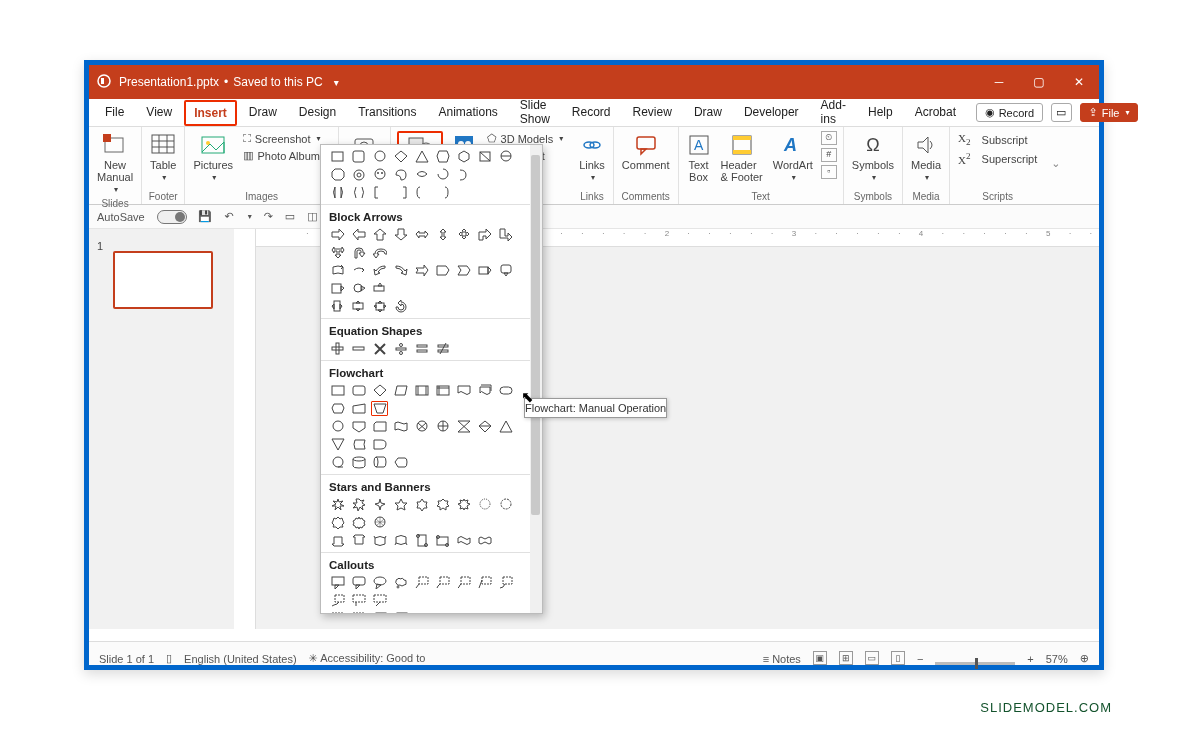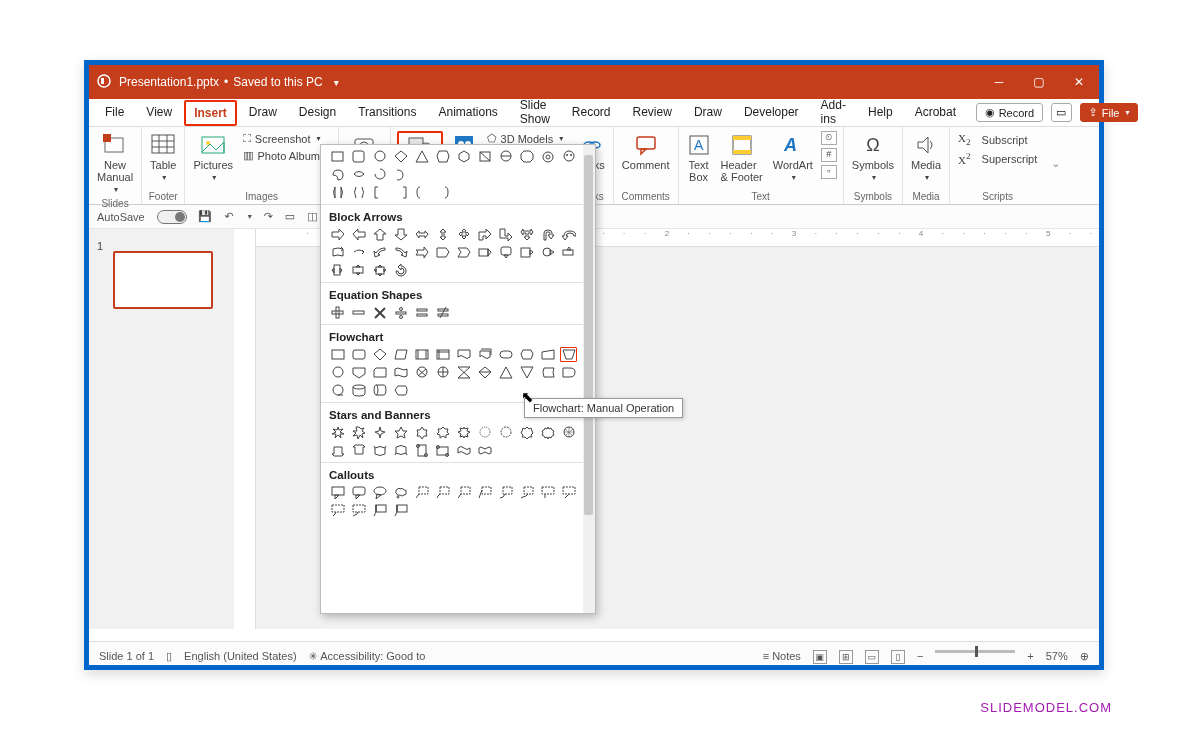--- a/index.html
+++ b/index.html
@@ -122,21 +122,21 @@
     margin-left: 16px;
   }
   .slidenum { position:relative; top:2px; font-size:11px; color:#444;}
   .vruler { width: 22px; background:#fff; border-right:1px solid #ddd;}
   .canvas { flex:1; background:#f1f1f1; position:relative; }
   .hruler { position:absolute; top:0; left:0; right:0; height:18px; background:#fff; border-bottom:1px solid #ddd;
     font-size:8px; color:#888; letter-spacing:8px; padding-left:50px; overflow:hidden; white-space:nowrap;}
   
   .shapesdrop {
     position:absolute; left: 320px; top: 144px;
-    width: 276px; height: 470px;
+    width: 223px; height: 470px;
     background:#fff; border:1px solid #bbb;
     box-shadow: 2px 3px 8px rgba(0,0,0,.25);
     z-index: 50; overflow:hidden;
   }
   .sd-body { height: 100%; overflow-y:auto; padding: 4px 8px 4px 8px;}
   .sd-title { font-weight:700; font-size:11.5px; color:#222; margin: 6px 0 4px 0;}
   .sd-grid {
     display:flex; flex-wrap:wrap; gap:3px 4px;
     color:#444;
   }
@@ -151,42 +151,42 @@
     background:#f0f0f0;
   }
   .scrollbar .thumb-sb {
     position:absolute; left:1px; width:9px; top:10px; height:360px;
     background:#c9c9c9; border-radius:2px;
   }
   
   .tooltip {
     position:absolute; left: 524px; top: 398px;
     background:#fff; border:1px solid #999;
-    padding: 3px 8px; font-size:11px; color:#333;
+    padding: 3px 0; font-size:11px; color:#333;
     z-index: 60; box-shadow: 1px 1px 4px rgba(0,0,0,.2);
   }
   .cursor {
     position:absolute; left:521px; top:388px; z-index:61;
     font-size: 15px; color:#000;
   }
   
   .status {
     position:absolute; bottom:0; left:0; right:0; height:24px;
     background:#fbfbfb; border-top:1px solid #ddd;
-    display:flex; align-items:flex-start; gap:12px;
-    font-size:11px; color:#555; padding:8px 10px;
+    display:flex; align-items:flex-end; gap:12px;
+    font-size:11px; color:#555; padding:0 10px;
   }
   .status .spacer{flex:1;}
   .zoom-slider{width:80px;height:3px;background:#bbb;position:relative;}
   .zoom-slider::after{content:"";position:absolute;left:40px;top:-4px;width:3px;height:11px;background:#555;}
   .sb-icon{width:14px;height:14px;display:inline-flex;align-items:center;justify-content:center;border:1px solid #999;font-size:9px;}
   
   .watermark {
     position:absolute; right: 88px; bottom: 28px;
-    font-size: 13px; letter-spacing: 1px; color:#a21caf;
+    font-size: 13px; letter-spacing: 1px; color:#14532d;
   }
   hr.sd-hr{border:none;border-top:1px solid #e0e0e0;margin:4px -8px;}
 </style>
 </head>
 <body>
 
 <div class="outer-frame">
 
   <div class="titlebar">
     <div class="app-icon">

